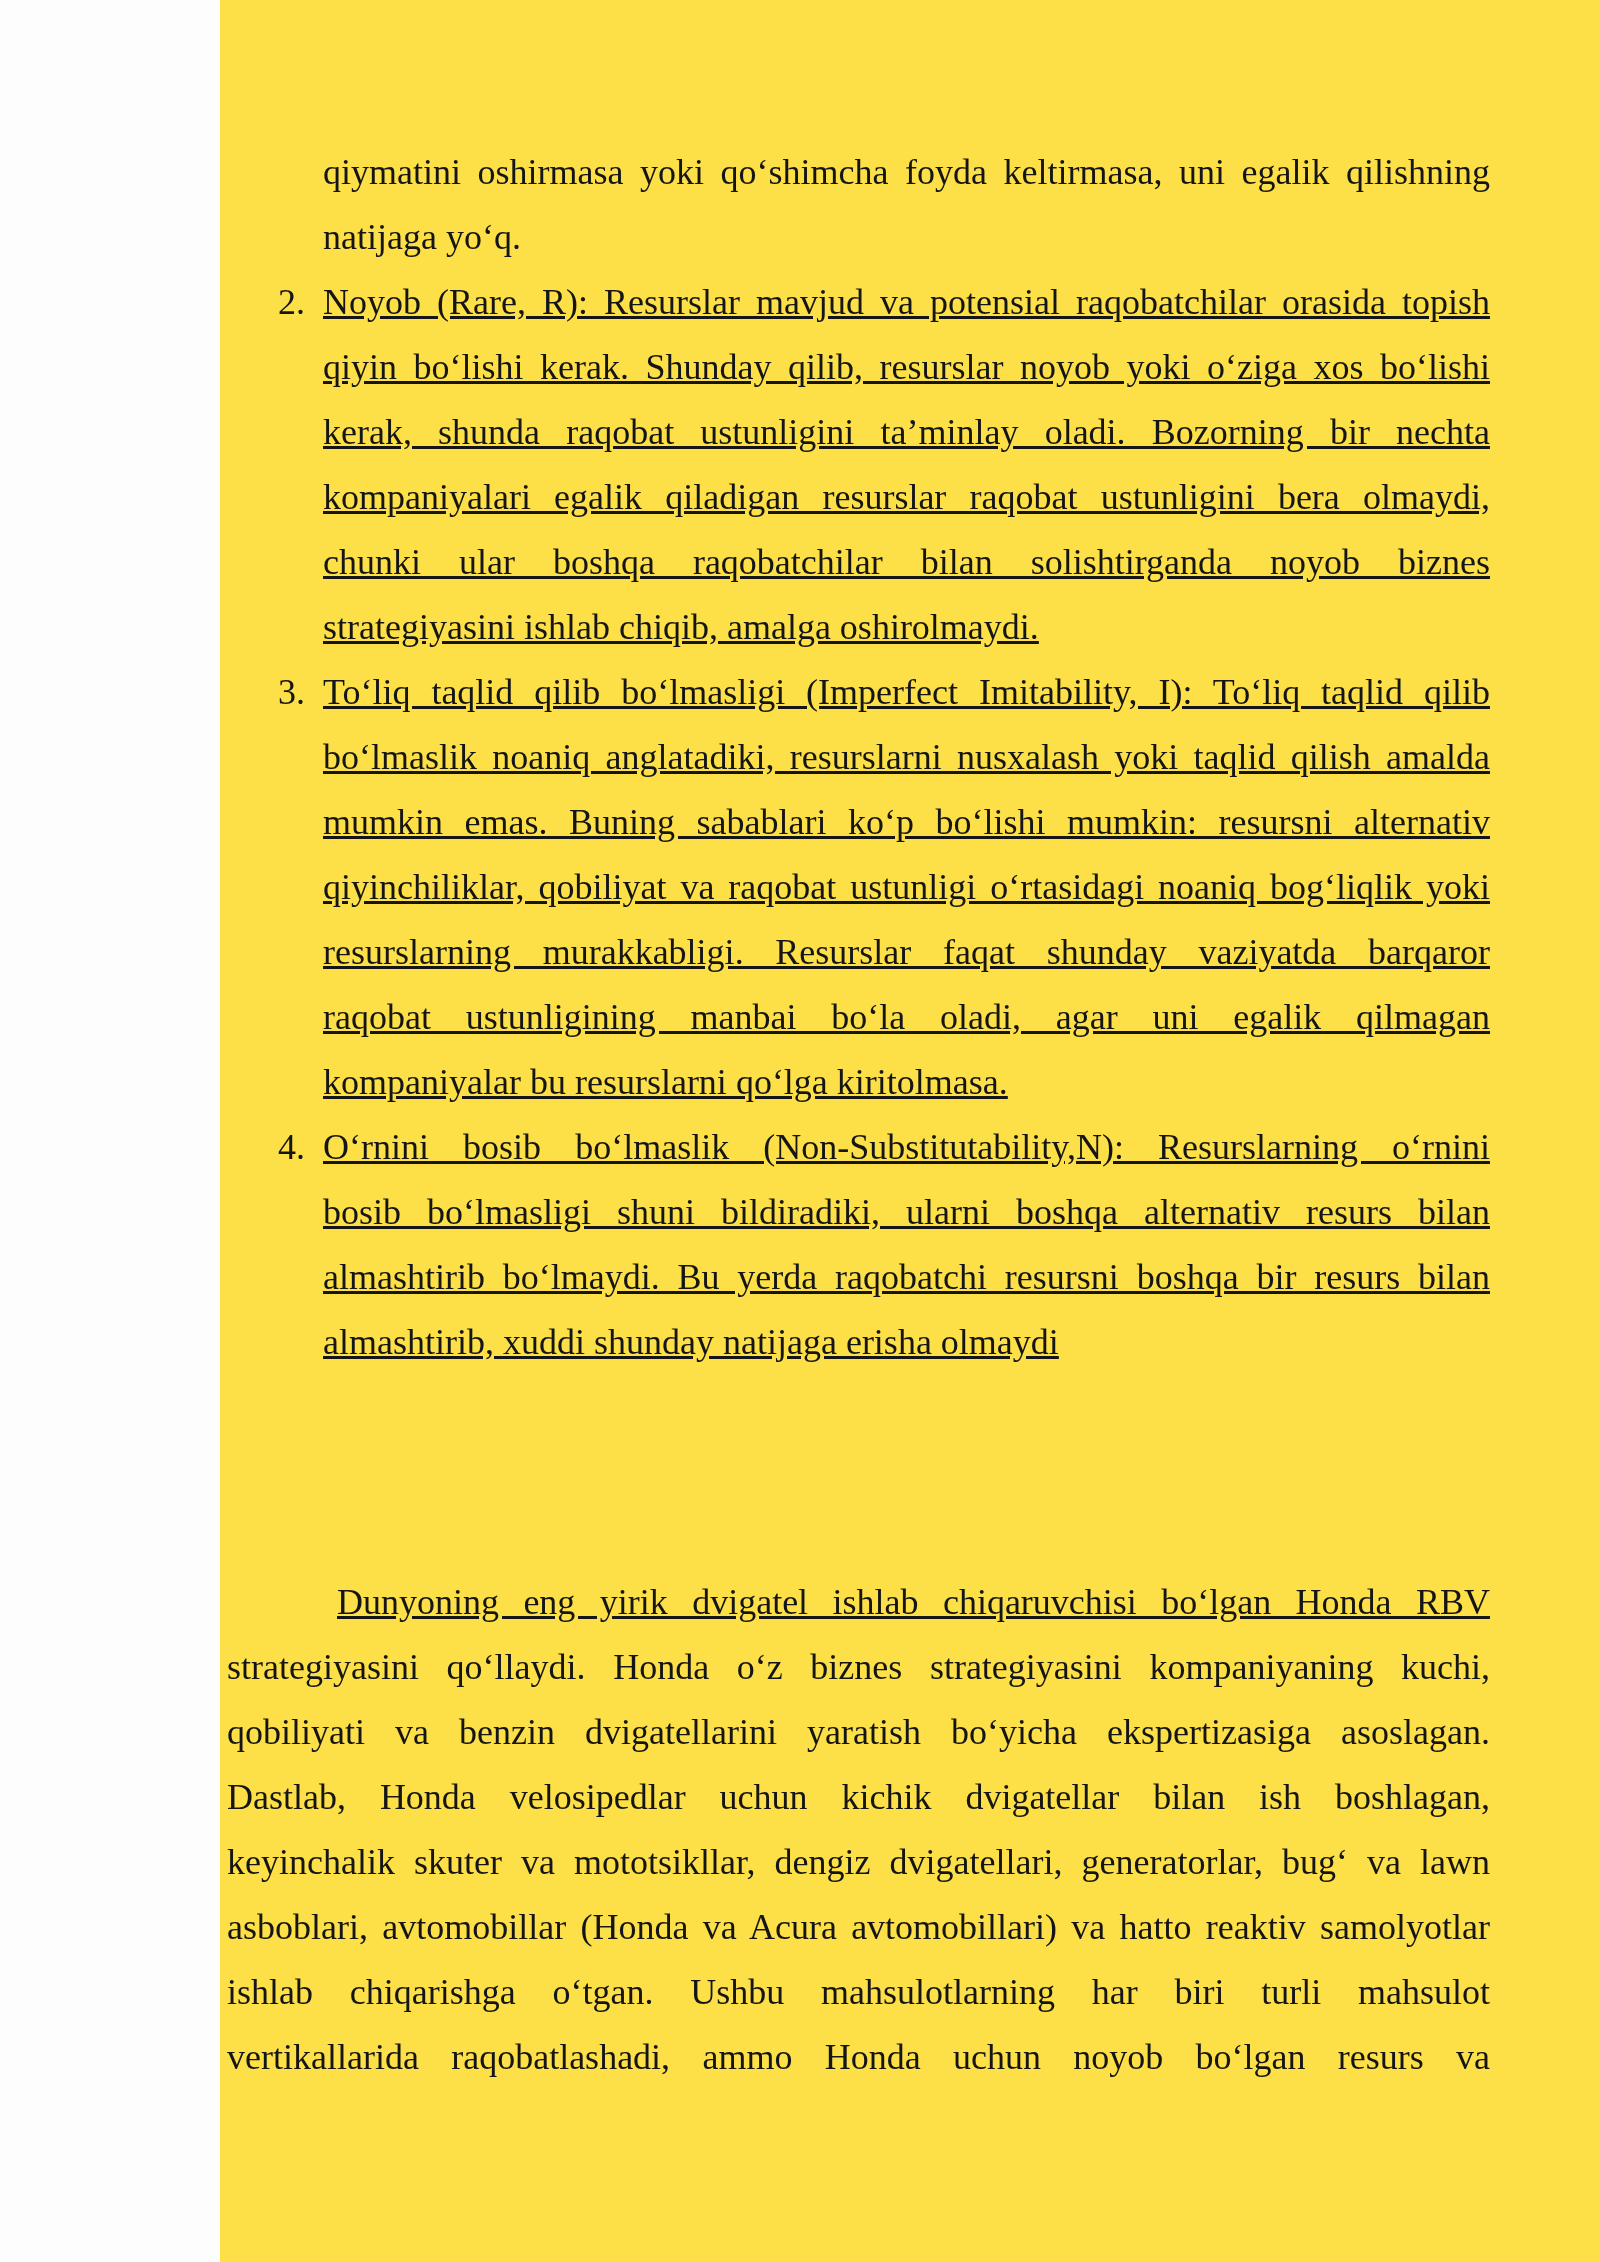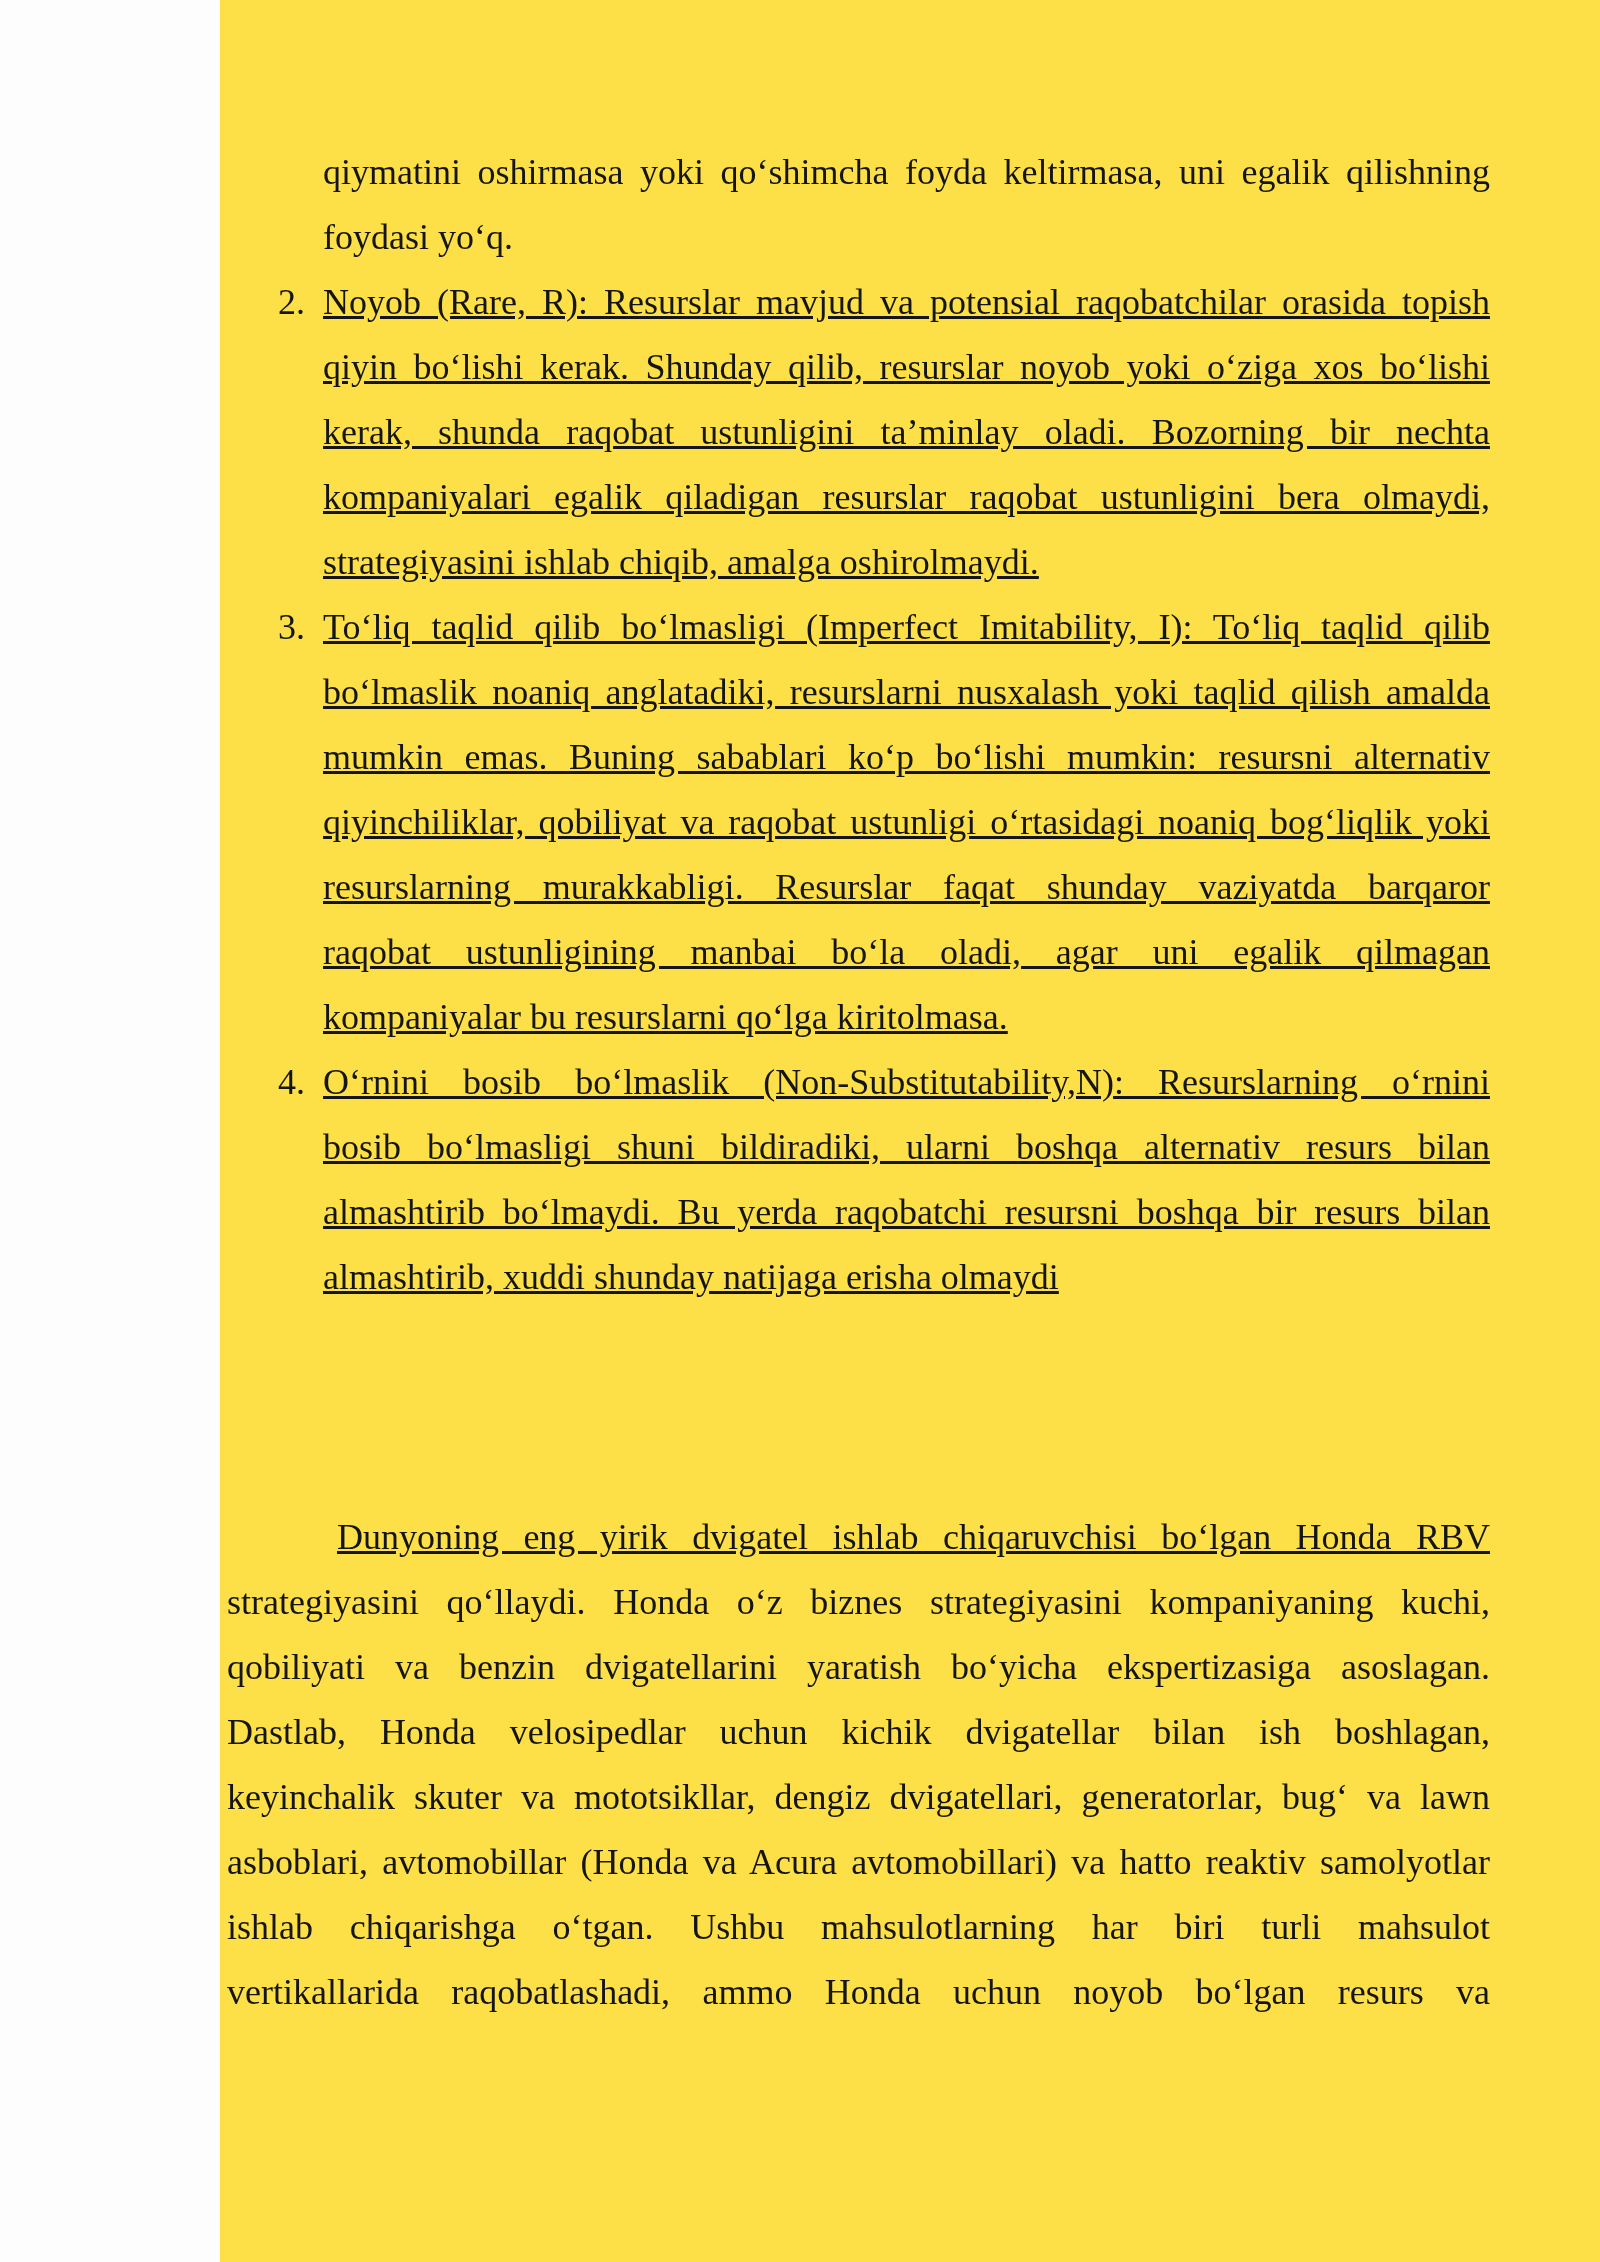--- a/index.html
+++ b/index.html
@@ -72,30 +72,31 @@
 </head>
 <body>
 
 <div class="page">
   <div class="left-strip"></div>
 
   <div class="content">
 
     <div class="hang">
       <div class="line j">qiymatini oshirmasa yoki qo‘shimcha foyda keltirmasa, uni egalik qilishning</div>
-      <div class="line">foydasi yo‘q.</div>
+      <div class="line">natijaga yo‘q.</div>
     </div>
 
     <div class="li">
       <span class="num">2.</span>
       <div class="itext">
         <div class="line j">Noyob (Rare, R): Resurslar mavjud va potensial raqobatchilar orasida topish</div>
         <div class="line j">qiyin bo‘lishi kerak. Shunday qilib, resurslar noyob yoki o‘ziga xos bo‘lishi</div>
         <div class="line j">kerak, shunda raqobat ustunligini ta’minlay oladi. Bozorning bir nechta</div>
         <div class="line j">kompaniyalari egalik qiladigan resurslar raqobat ustunligini bera olmaydi,</div>
+        <div class="line j">chunki ular boshqa raqobatchilar bilan solishtirganda noyob biznes</div>
         <div class="line">strategiyasini ishlab chiqib, amalga oshirolmaydi.</div>
       </div>
     </div>
 
     <div class="li">
       <span class="num">3.</span>
       <div class="itext">
         <div class="line j">To‘liq taqlid qilib bo‘lmasligi (Imperfect Imitability, I): To‘liq taqlid qilib</div>
         <div class="line j">bo‘lmaslik noaniq anglatadiki, resurslarni nusxalash yoki taqlid qilish amalda</div>
         <div class="line j">mumkin emas. Buning sabablari ko‘p bo‘lishi mumkin: resursni alternativ</div>

